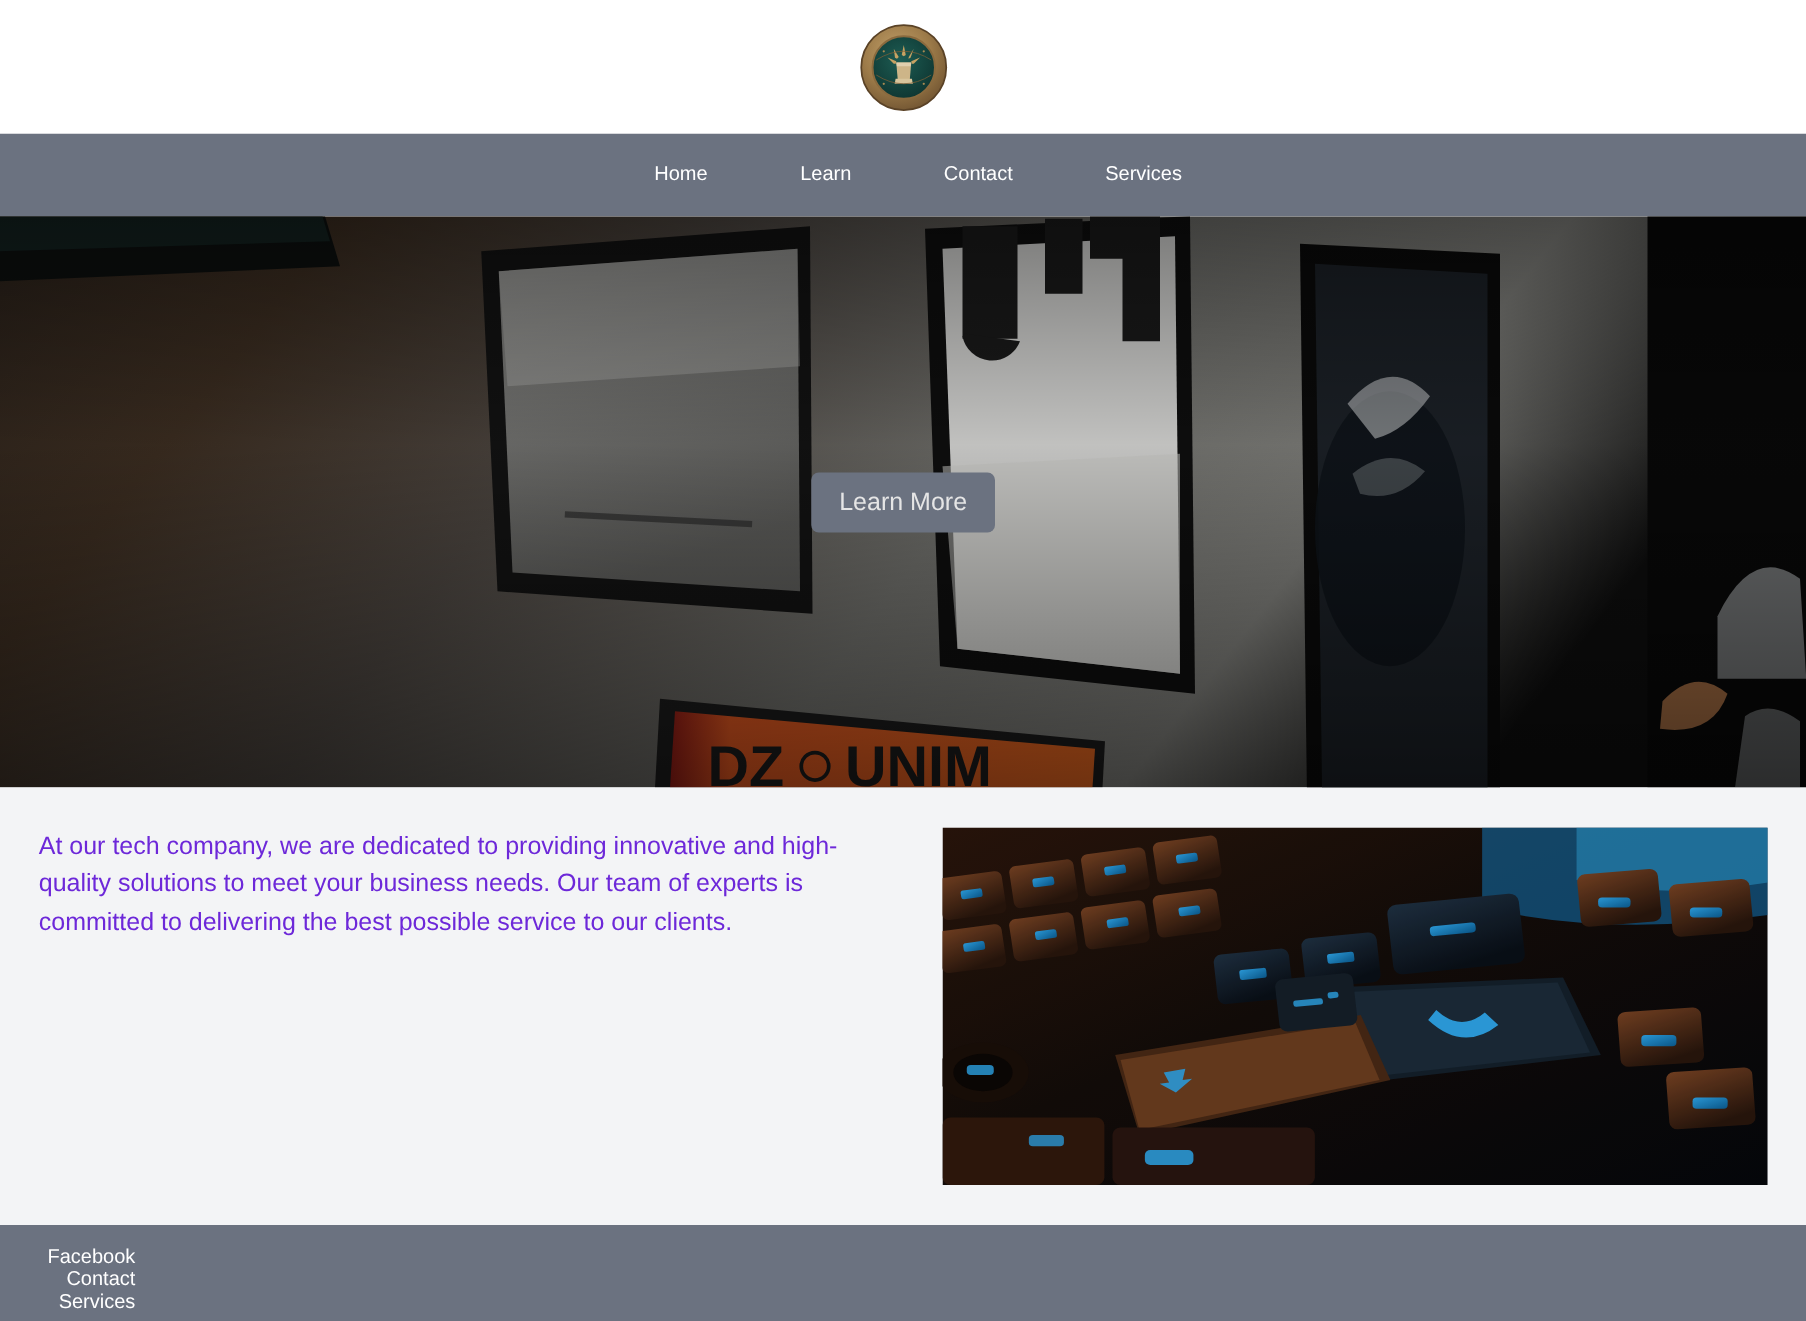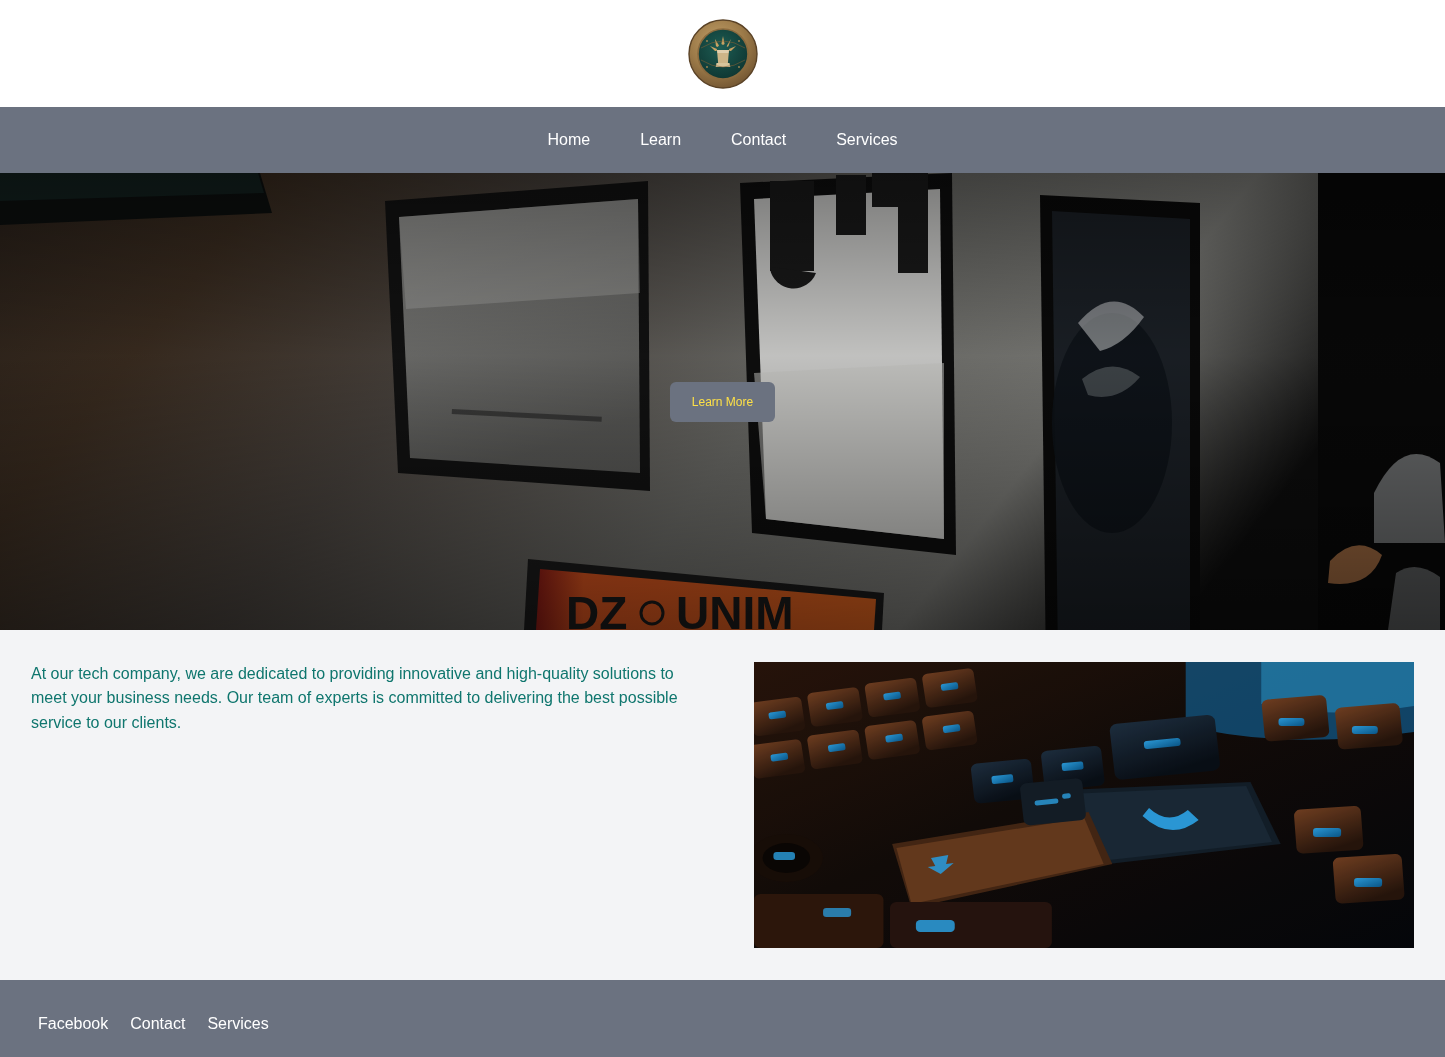--- a/index.html
+++ b/index.html
@@ -54,20 +54,21 @@
   .nav-item {
     padding: 0 25px;
   }
 
   .nav-link {
     color: #ffffff;
     text-decoration: none;
     font-size: 16px;
     line-height: 1;
     display: inline-block;
+    margin-left: 24px;
   }
 
   
   .hero {
     position: relative;
     height: 457px;
     flex: 0 0 auto;
     overflow: hidden;
     display: flex;
     align-items: center;
@@ -78,25 +79,25 @@
     position: absolute;
     inset: 0;
     width: 100%;
     height: 100%;
   }
 
   .hero-cta {
     position: relative;
     z-index: 5;
     background: #6b7280;
-    color: #fde047;
+    color: #e5e5e5;
     border: none;
     border-radius: 6px;
     font-family: "Liberation Sans", sans-serif;
-    font-size: 12px;
+    font-size: 20px;
     line-height: 1;
     padding: 14px 22px;
     cursor: pointer;
   }
 
   
   .about {
     background: #f3f4f6;
     flex: 1 1 auto;
     display: flex;
@@ -111,23 +112,23 @@
 
   .about-title {
     font-size: 27px;
     font-weight: bold;
     color: #111827;
     line-height: 1.2;
     margin-bottom: 24px;
   }
 
   .about-body {
-    font-size: 16px;
+    font-size: 20px;
     line-height: 1.52;
-    color: #0f766e;
+    color: #6d28d9;
   }
 
   .about-media {
     width: 100%;
     height: 286px;
     display: block;
     border: 0;
   }
 
   
@@ -144,20 +145,21 @@
 
   .footer-contact {
     font-size: 16px;
     line-height: 1.5;
   }
 
   .footer-social {
     display: flex;
     align-items: flex-end;
     padding-bottom: 2px;
+    flex-direction: column;
   }
 
   .social-link {
     color: #ffffff;
     text-decoration: none;
     font-size: 16px;
     margin-left: 22px;
   }
 </style>
 </head>

